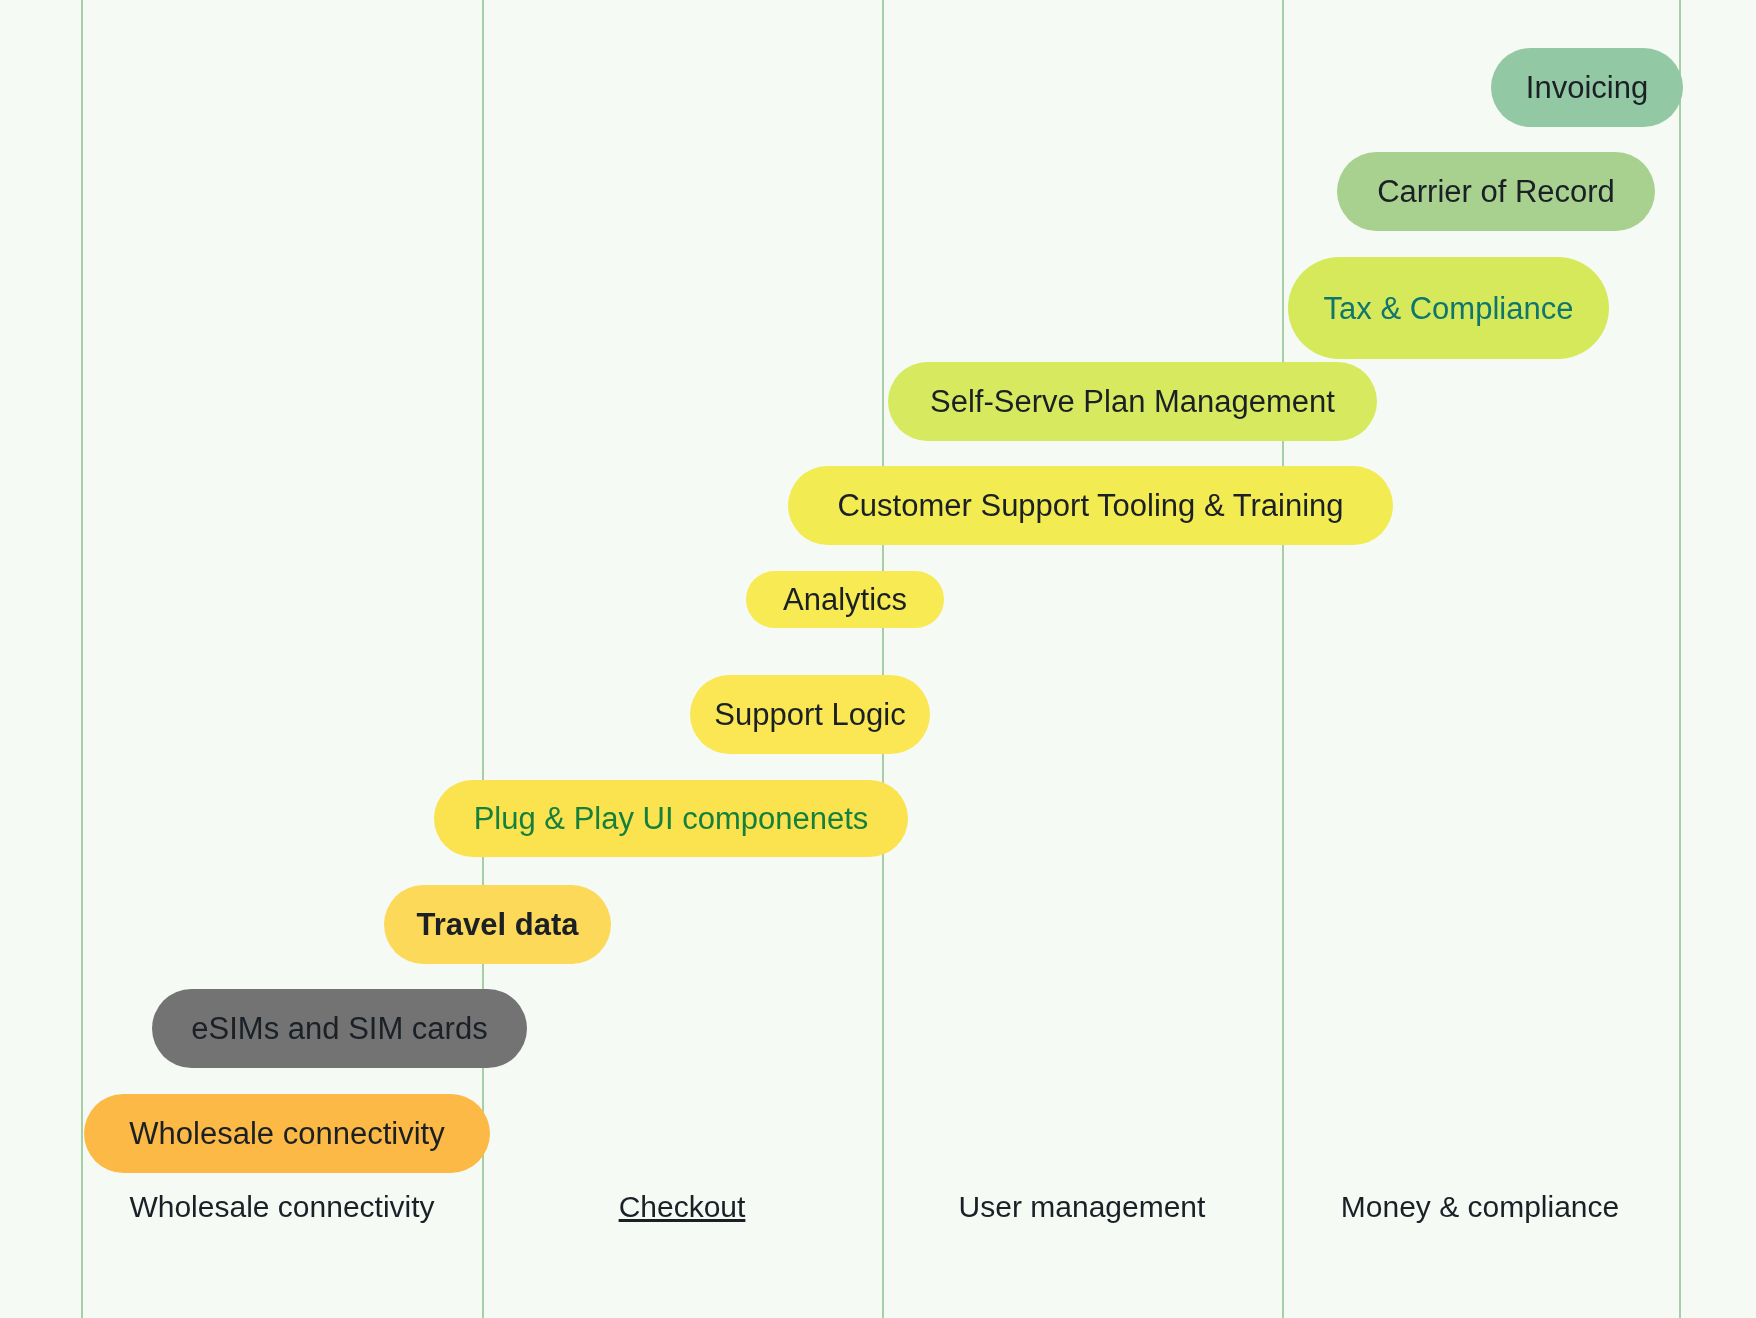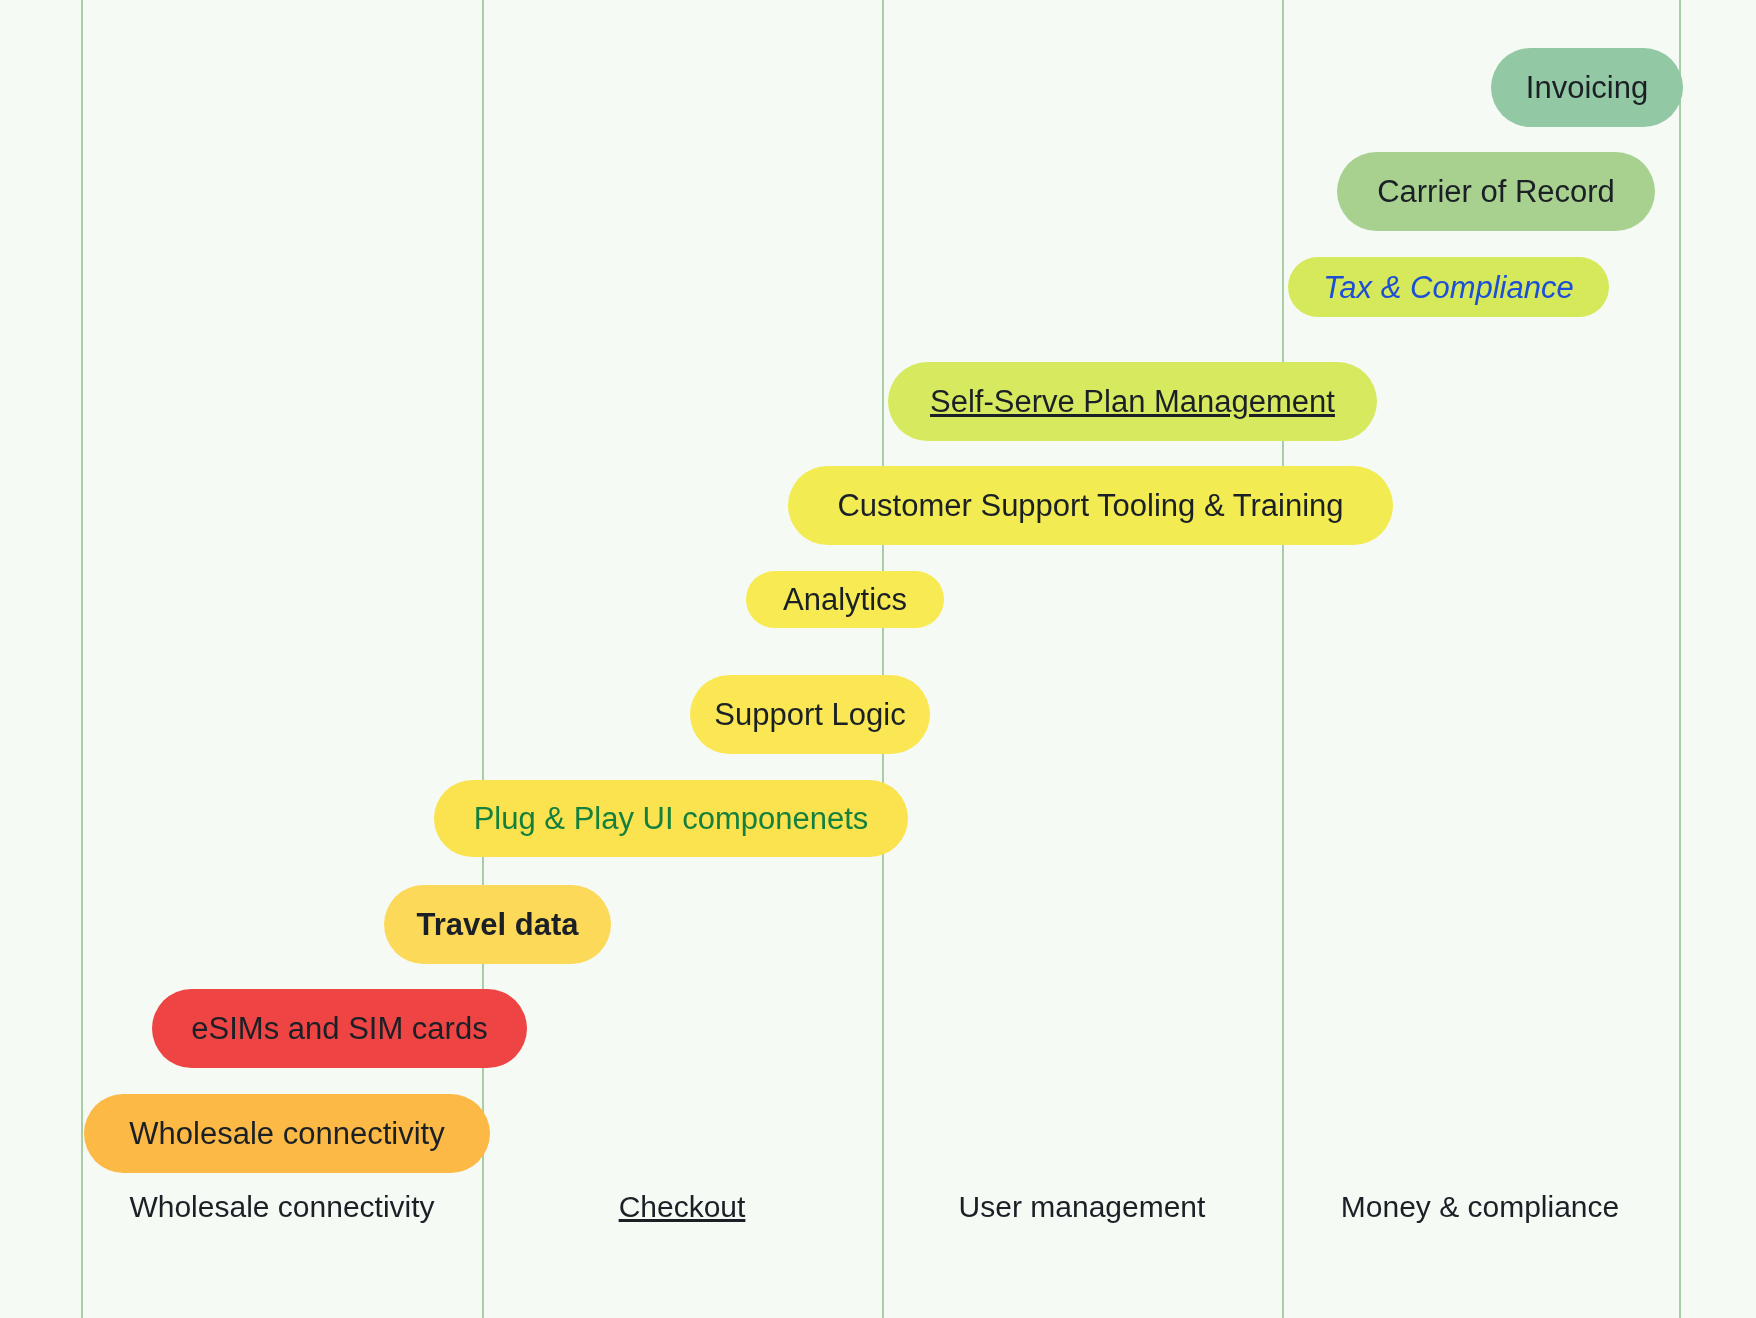--- a/index.html
+++ b/index.html
@@ -90,42 +90,42 @@
       <div class="column-divider" style="left: 1679px; background: rgb(166, 207, 166);"></div>
     </div>
 
   <div class="pill-layer">
       <div class="pill" style="left: 1491px; top: 48px; width: 192px; height: 79px; background: rgb(147, 200, 164); color: rgb(26, 32, 37);">
         <span class="pill-label">Invoicing</span>
       </div>
       <div class="pill" style="left: 1337px; top: 152px; width: 318px; height: 79px; background: rgb(168, 209, 143); color: rgb(26, 32, 37);">
         <span class="pill-label">Carrier of Record</span>
       </div>
-      <div class="pill" style="left: 1288px; top: 257px; width: 321px; height: 60px; background: rgb(214, 233, 90); color: #1d4ed8; font-style: italic;">
+      <div class="pill" style="left: 1288px; top: 257px; width: 321px; height: 102px; background: rgb(214, 233, 90); color: #0f766e;">
         <span class="pill-label">Tax &amp; Compliance</span>
       </div>
-      <div class="pill" style="left: 888px; top: 362px; width: 489px; height: 79px; background: rgb(215, 234, 95); color: rgb(26, 32, 37); text-decoration: underline;">
+      <div class="pill" style="left: 888px; top: 362px; width: 489px; height: 79px; background: rgb(215, 234, 95); color: rgb(26, 32, 37);">
         <span class="pill-label">Self-Serve Plan Management</span>
       </div>
       <div class="pill" style="left: 788px; top: 466px; width: 605px; height: 79px; background: rgb(242, 236, 82); color: rgb(26, 32, 37);">
         <span class="pill-label">Customer Support Tooling &amp; Training</span>
       </div>
       <div class="pill" style="left: 746px; top: 571px; width: 198px; height: 57px; background: rgb(248, 234, 82); color: rgb(26, 32, 37);">
         <span class="pill-label">Analytics</span>
       </div>
       <div class="pill" style="left: 690px; top: 675px; width: 240px; height: 79px; background: rgb(250, 231, 83); color: rgb(26, 32, 37);">
         <span class="pill-label">Support Logic</span>
       </div>
       <div class="pill" style="left: 434px; top: 780px; width: 474px; height: 77px; background: rgb(251, 226, 79); color: #15803d;">
         <span class="pill-label">Plug &amp; Play UI componenets</span>
       </div>
       <div class="pill" style="left: 384px; top: 885px; width: 227px; height: 79px; background: rgb(253, 217, 90); color: rgb(26, 32, 37); font-weight: bold;">
         <span class="pill-label">Travel data</span>
       </div>
-      <div class="pill" style="left: 152px; top: 989px; width: 375px; height: 79px; background: #ef4444; color: rgb(26, 32, 37);">
+      <div class="pill" style="left: 152px; top: 989px; width: 375px; height: 79px; background: #737373; color: rgb(26, 32, 37);">
         <span class="pill-label">eSIMs and SIM cards</span>
       </div>
       <div class="pill" style="left: 84px; top: 1094px; width: 406px; height: 79px; background: rgb(252, 185, 69); color: rgb(26, 32, 37);">
         <span class="pill-label">Wholesale connectivity</span>
       </div>
     </div>
 
   <div class="column-labels">
       <div class="column-label" style="left: 32px; width: 500px; color: rgb(26, 32, 37);">Wholesale connectivity</div>
       <div class="column-label" style="left: 432px; width: 500px; color: rgb(26, 32, 37); text-decoration: underline;">Checkout</div>

